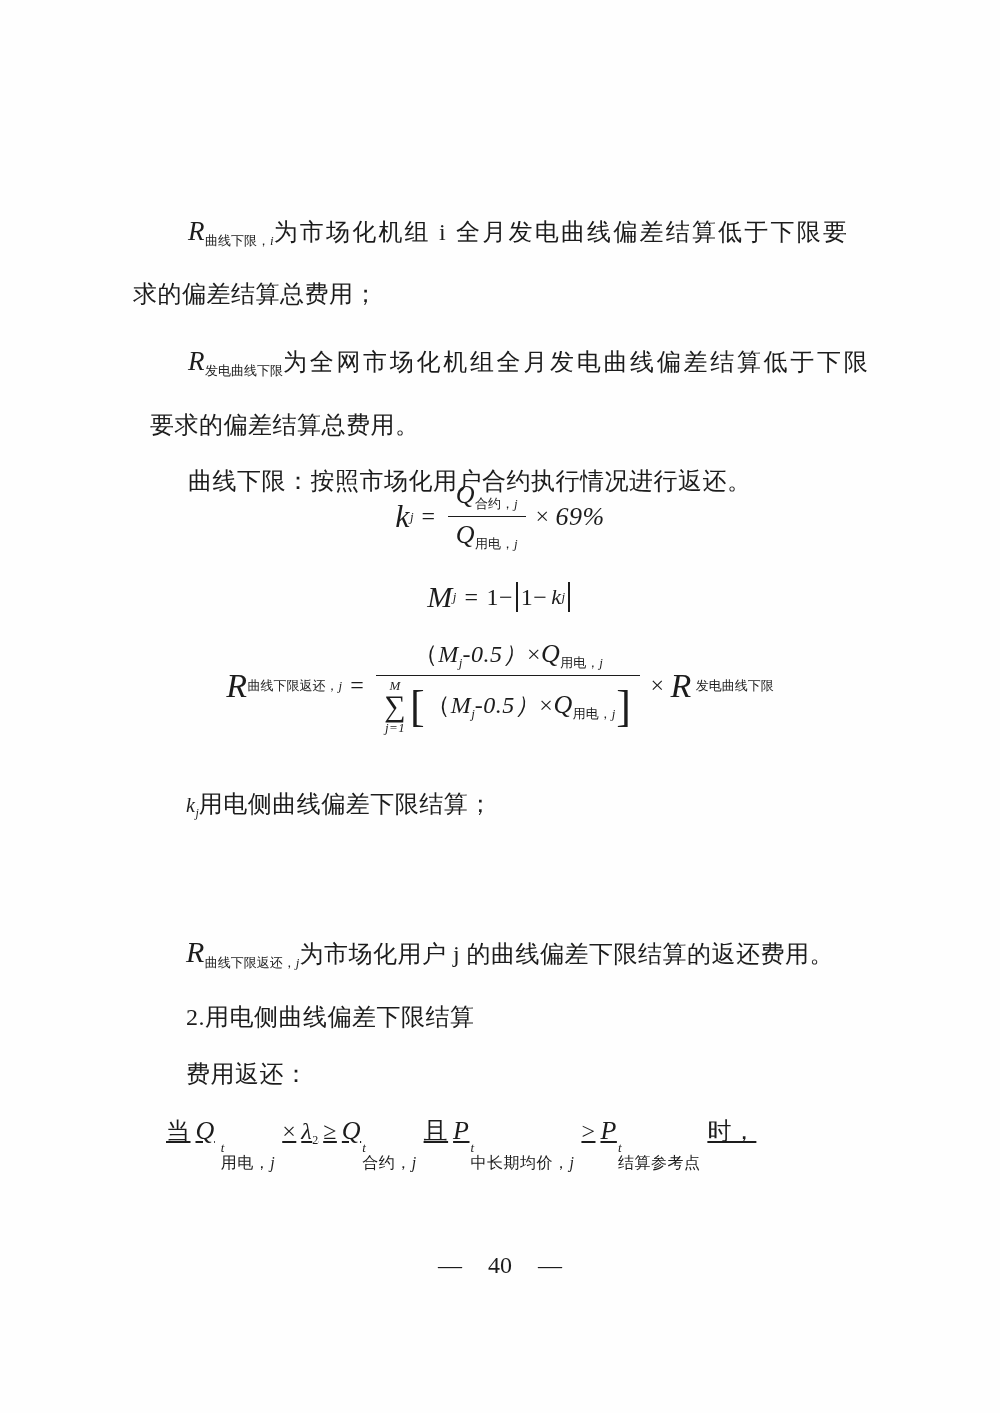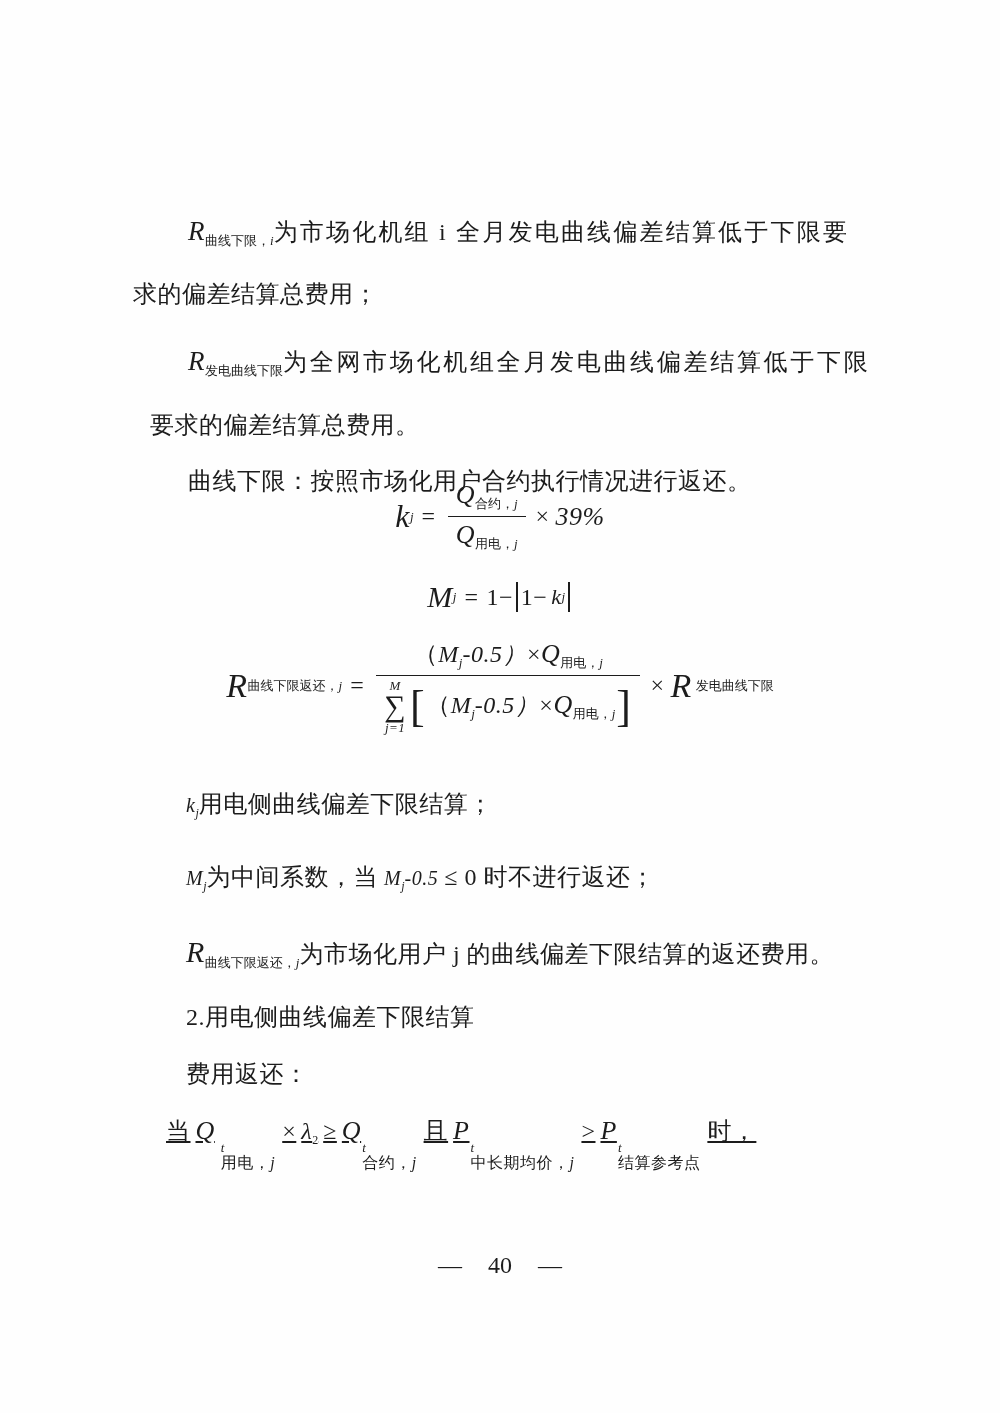--- a/index.html
+++ b/index.html
@@ -70,21 +70,21 @@
 
   <div class="formula" style="top:480px;">
     <span class="f-k">k</span>
       <sub class="cs iv">j</sub>
     <span class="f-eq">=</span>
     <span class="frac">
       <span class="num"><span class="qv">Q</span><sub class="cs"><span>合约，</span><span class="iv">j</span></sub></span>
       <span class="den"><span class="qv">Q</span><sub class="cs"><span>用电，</span><span class="iv">j</span></sub></span>
     </span>
     <span class="f-op">×</span>
-    <span class="pct">39%</span>
+    <span class="pct">69%</span>
   </div>
 
   <div class="formula" style="top:580px;">
     <span class="f-M">M</span>
       <sub class="cs iv">j</sub>
     <span class="f-eq">=</span>
     <span>1−</span>
     <span class="abar"></span>
     <span>1−</span>
     <span class="smallvar" style="font-size:22px;margin-left:4px;">k</span>
@@ -115,23 +115,20 @@
     </span>
     <span class="f-op">×</span>
     <span class="rv-big">R</span>
       <sub class="cs" style="margin-left:4px;">发电曲线下限</sub>
   </div>
 
   <p class="line" style="top:765px;left:186px;">
     <span class="smallvar">k</span><sub class="smallsub">j</sub><span>用电侧曲线偏差下限结算；</span>
   </p>
 
-  <p class="line" style="top:838px;left:186px;">
-    <span class="smallvar">M</span><sub class="smallsub">j</sub><span>为中间系数，当</span><span class="smallvar" style="margin-left:6px;">M</span><sub class="smallsub">j</sub><span class="smallvar">-0.5</span><span style="margin-left:6px;">≤ 0 时不进行返还；</span>
-  </p>
 
   <p class="line" style="top:908px;left:186px;">
     <span class="rv" style="font-size:30px;">R</span><sub class="cs"><span>曲线下限返还，</span><span class="iv">j</span></sub><span>为市场化用户 j 的曲线偏差下限结算的返还费用。</span>
   </p>
 
   <p class="line" style="top:978px;left:186px;">
     <span>2.用电侧曲线偏差下限结算</span>
   </p>
 
   <p class="line" style="top:1035px;left:186px;">

